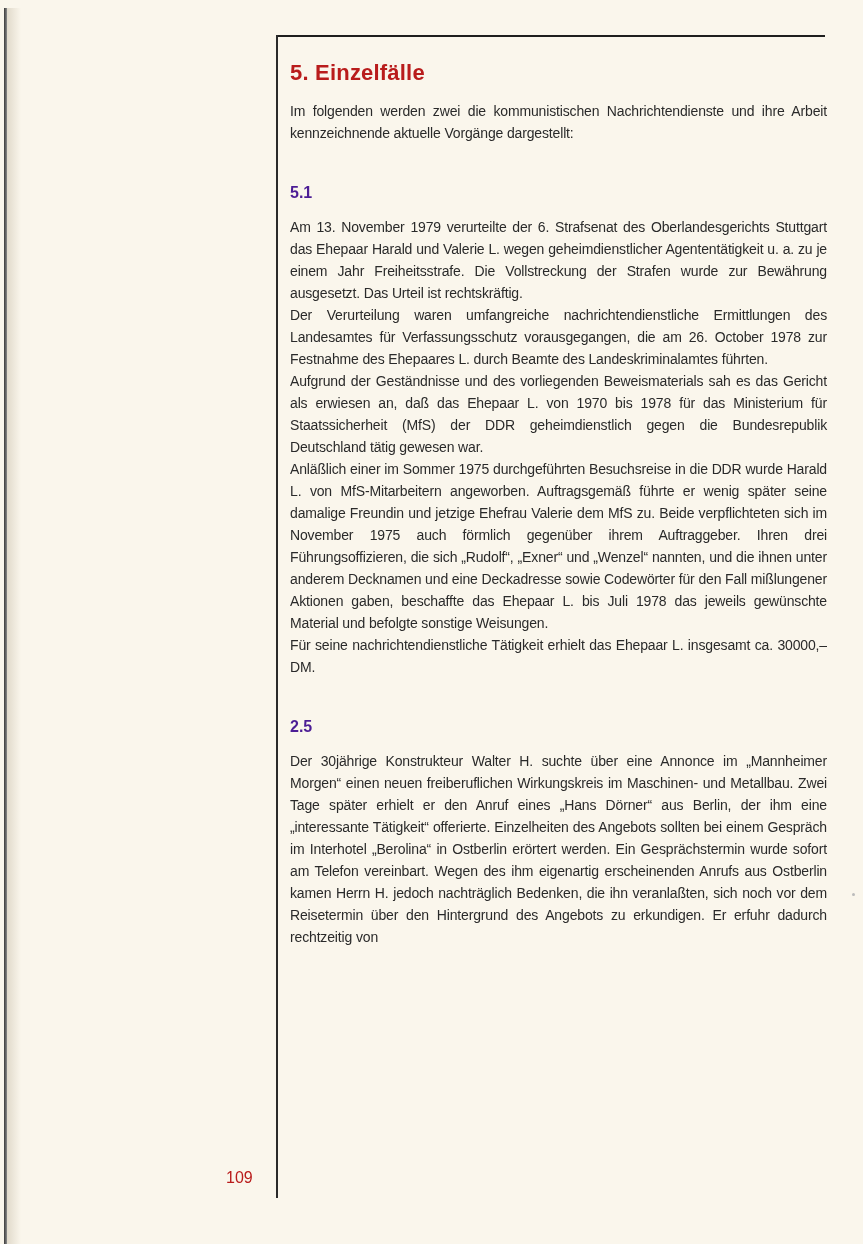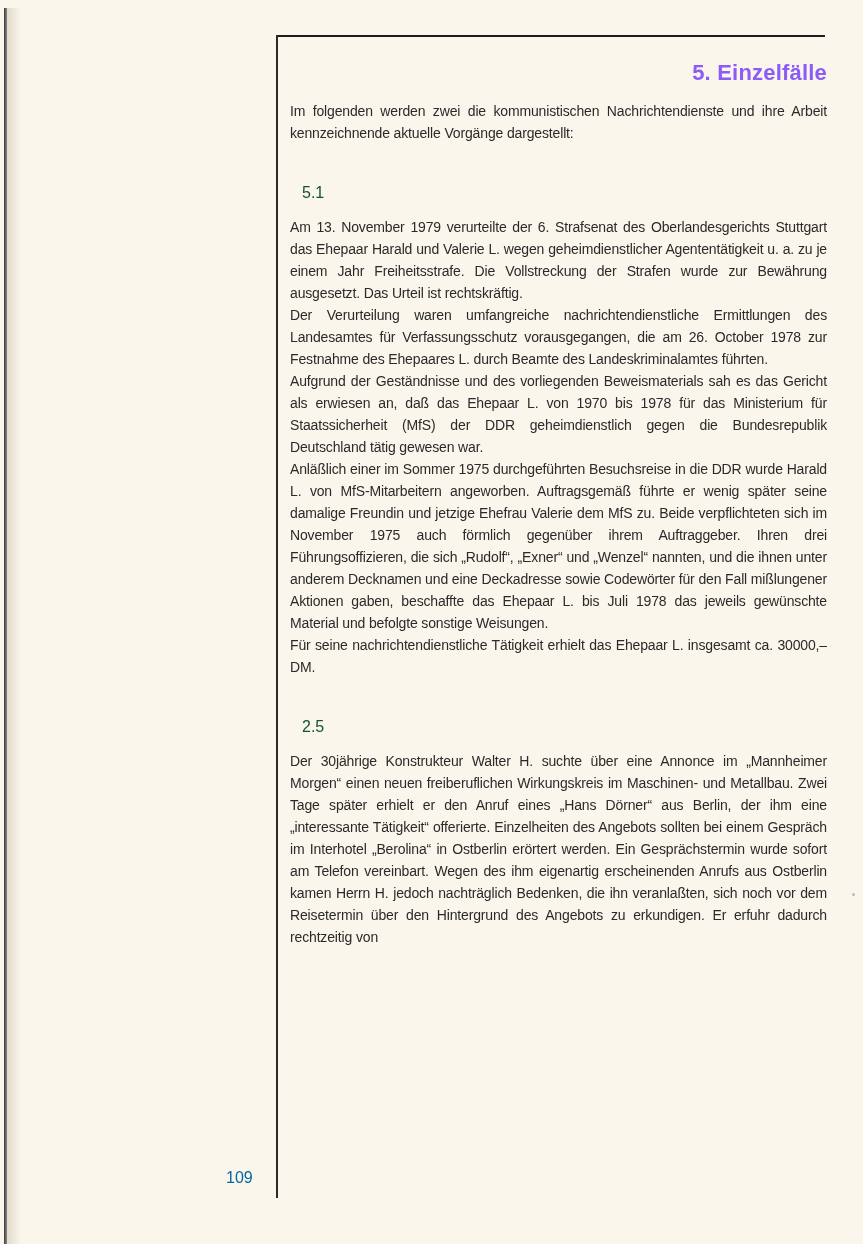--- a/index.html
+++ b/index.html
@@ -50,46 +50,45 @@
     .content {
       position: absolute;
       left: 290px;
       top: 60px;
       width: 537px;
     }
     .chapter-title {
       font-family: "Liberation Sans", sans-serif;
       font-weight: bold;
       font-size: 22px;
-      color: #8b5cf6;
+      color: #b91c1c;
       margin: 0 0 14px 0;
       letter-spacing: 0.2px;
-      text-align: right;
     }
     .para {
       font-size: 14px;
       line-height: 22px;
       text-align: justify;
       margin: 0;
       letter-spacing: -0.15px;
     }
     .section-heading {
-      font-weight: normal;
+      font-weight: bold;
       font-size: 16px;
-      margin: 12px;
-      color: #14532d;
+      margin: 0;
+      color: #4c1d95;
     }
     .sec1-heading { margin-top: 40px; margin-bottom: 14px; }
     .sec2-heading { margin-top: 40px; margin-bottom: 14px; }
     .page-number {
       position: absolute;
       left: 226px;
       top: 1169px;
       font-size: 16px;
-      color: #0369a1;
+      color: #b91c1c;
     }
     .spot {
       position: absolute;
       right: 8px;
       width: 3px;
       height: 3px;
       background: #bbb;
       border-radius: 50%;
     }
   </style>

